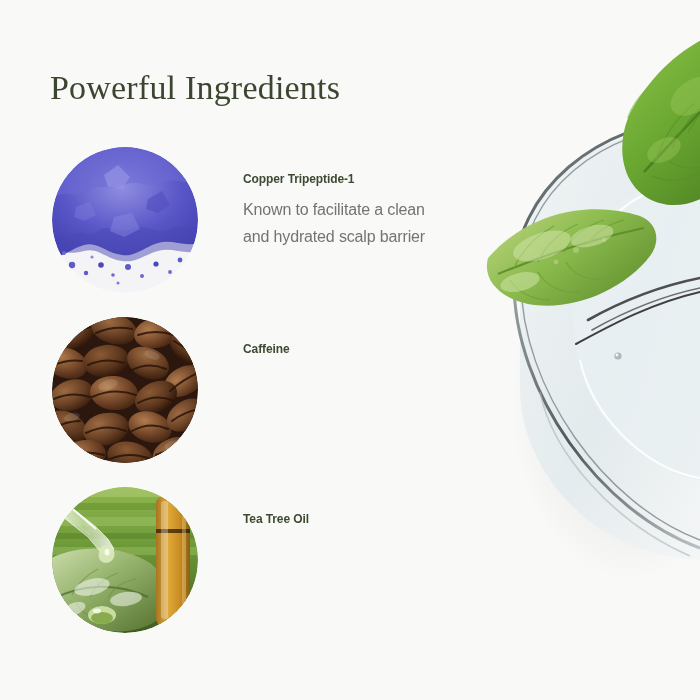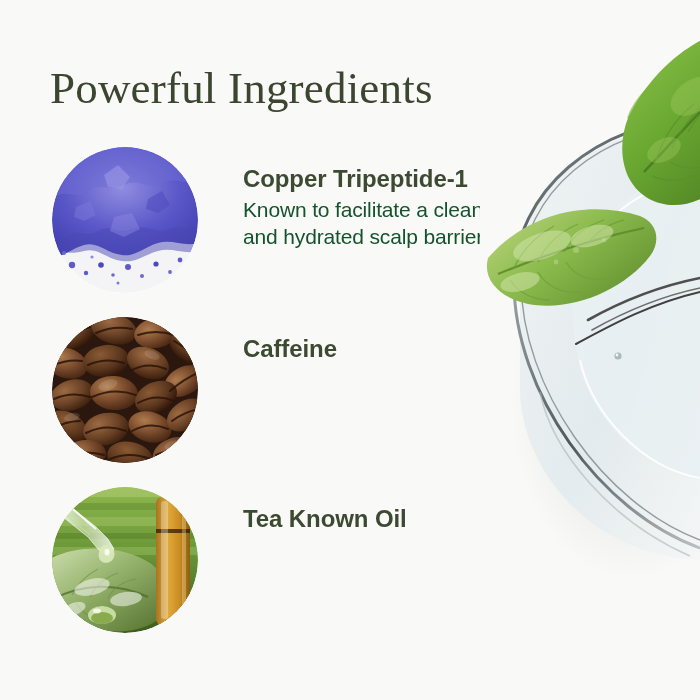--- a/index.html
+++ b/index.html
@@ -20,21 +20,21 @@
     background: #f9f9f7;
     overflow: hidden;
   }
 
   
   #page-title {
     position: absolute;
     left: 50px;
     top: 62px;
     font-family: "Liberation Serif", serif;
-    font-size: 45px;
+    font-size: 34px;
     line-height: 52px;
     font-weight: 400;
     color: #3b452f;
     letter-spacing: 0.2px;
     white-space: nowrap;
   }
 
   
   .ingredient-row {
     position: absolute;
@@ -57,32 +57,32 @@
     width: 146px;
     height: 146px;
   }
   .ingredient-text {
     position: absolute;
     left: 191px;
     top: 20px;
     width: 330px;
   }
   .ingredient-name {
-    font-size: 24px;
+    font-size: 12px;
     line-height: 24px;
     font-weight: bold;
     color: #3c4a32;
     letter-spacing: -0.1px;
     margin-bottom: 5px;
   }
   .ingredient-desc {
-    font-size: 21px;
+    font-size: 16px;
     line-height: 27px;
     font-weight: 400;
-    color: #14532d;
+    color: #737373;
     letter-spacing: -0.15px;
     white-space: pre-line;
   }
 
   #row-1 { top: 147px; }
   #row-2 { top: 317px; }
   #row-3 { top: 487px; }
 
   
   #product-art {
@@ -302,21 +302,21 @@
           <g>
             <rect x="104" y="10" width="34" height="128" rx="6" fill="url(#amber)"></rect>
             <rect x="104" y="42" width="34" height="4" fill="#241505" opacity="0.7"></rect>
             <rect x="109" y="14" width="7" height="118" rx="3" fill="#ffffff" opacity="0.3"></rect>
             <rect x="130" y="20" width="4" height="106" rx="2" fill="#ffe3a0" opacity="0.35"></rect>
           </g>
         </g>
       </svg>
     </div>
     <div class="ingredient-text">
-      <div class="ingredient-name">Tea Known Oil</div>
+      <div class="ingredient-name">Tea Tree Oil</div>
     </div>
   </div>
 
   <div id="product-art">
     <svg viewBox="0 0 220 700" xmlns="http://www.w3.org/2000/svg" aria-hidden="true">
       <defs>
         <linearGradient id="dish" x1="0" y1="0" x2="1" y2="1">
           <stop offset="0%" stop-color="#eef2f3"></stop>
           <stop offset="55%" stop-color="#e3ebee"></stop>
           <stop offset="100%" stop-color="#f4f6f6"></stop>

